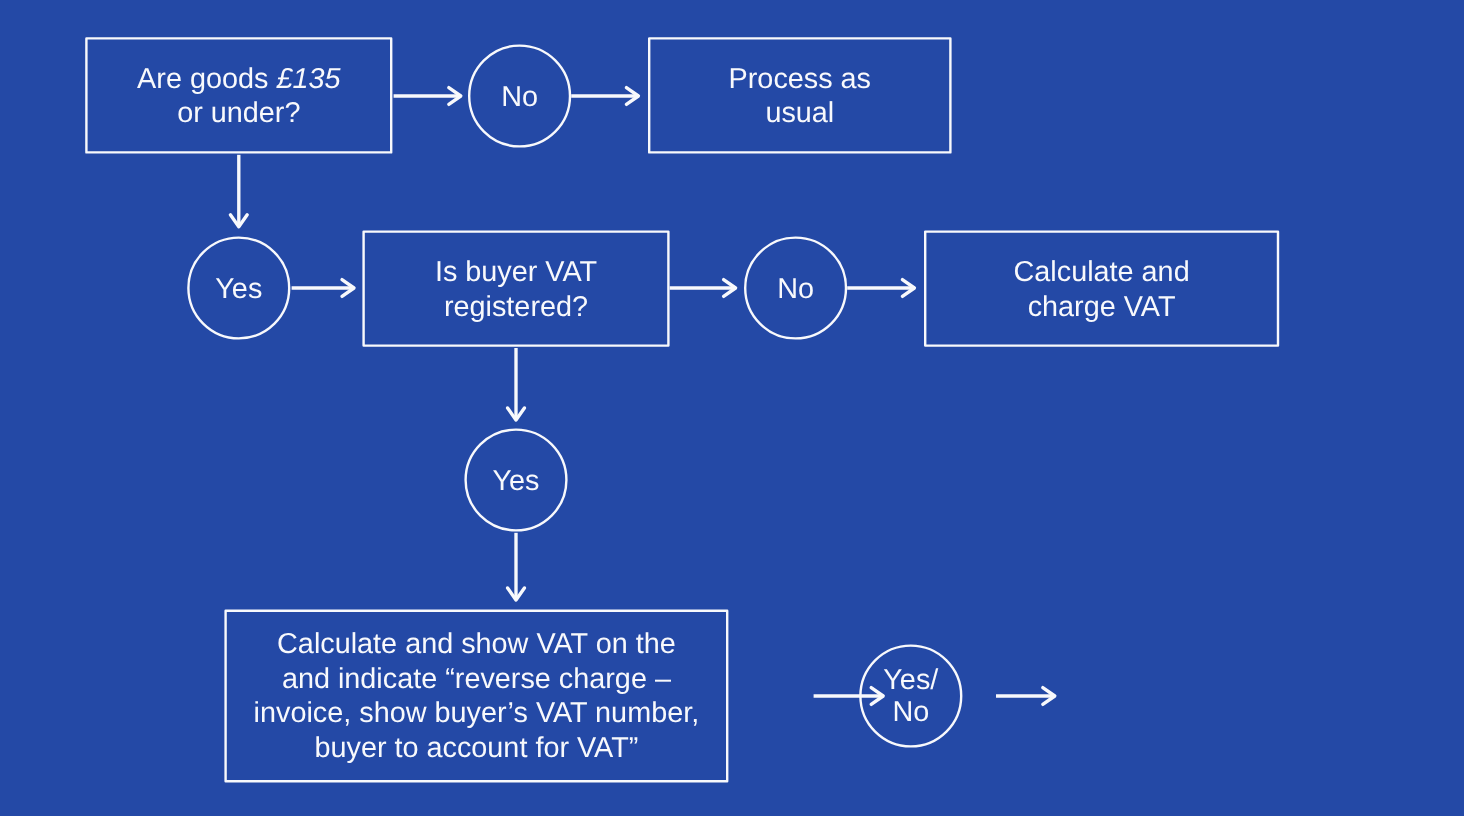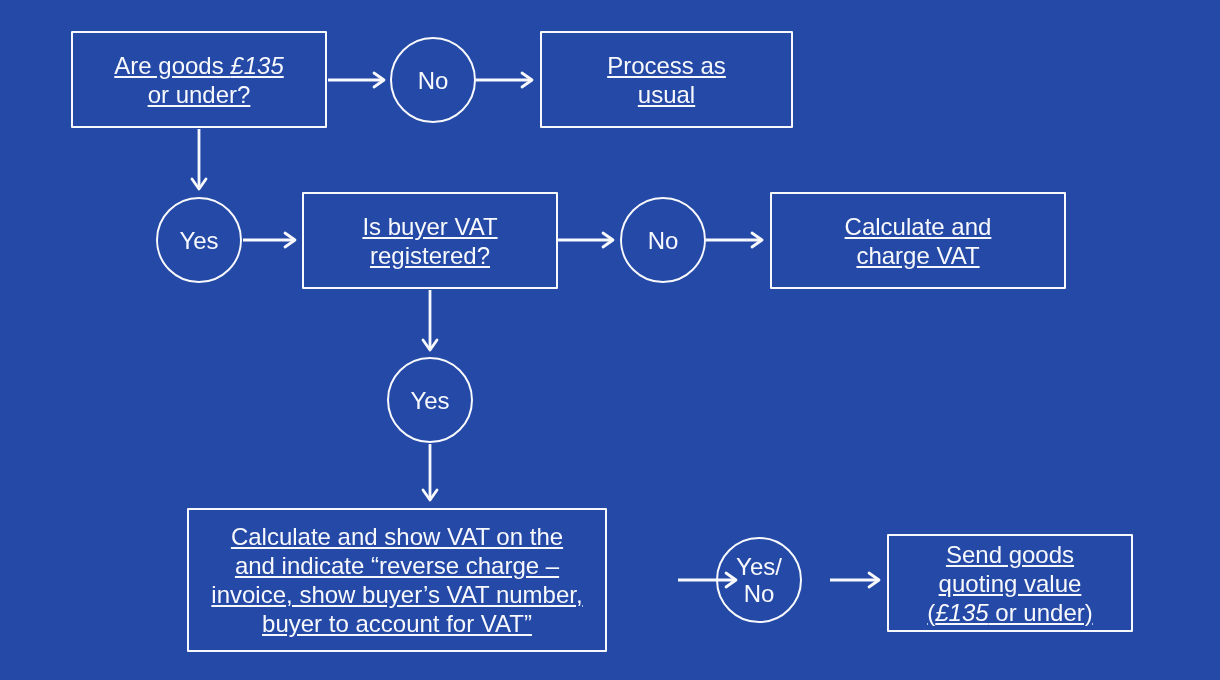--- a/index.html
+++ b/index.html
@@ -26,21 +26,21 @@
     border: 2px solid #f8f9fc;
     color: #f8f9fc;
     display: flex;
     flex-direction: column;
     align-items: center;
     justify-content: center;
     text-align: center;
     font-size: 24px;
     line-height: 29px;
   }
-  .rect { border-radius: 1px; text-decoration: underline; }
+  .rect { border-radius: 1px; }
   .circle {
     width: 86px; height: 86px;
     border-radius: 50%;
     line-height: 27px;
     align-items: center;
   }
   .line { white-space: nowrap; }
   .it { font-style: italic; }
 </style>
 </head>
@@ -109,19 +109,14 @@
     <div class="line">and indicate “reverse charge –</div>
     <div class="line">invoice, show buyer’s VAT number,</div>
     <div class="line">buyer to account for VAT”</div>
   </div>
 
   <div class="node circle" style="left:716px; top:537px;">
     <div class="line">Yes/</div>
     <div class="line">No</div>
   </div>
 
-  <div class="node rect" style="left:887px; top:534px; width:246px; height:98px;">
-    <div class="line">Send goods</div>
-    <div class="line">quoting value</div>
-    <div class="line"><span>(</span><span class="it">£135</span><span> or under)</span></div>
-  </div>
 
 </div>
 
 </body></html>

